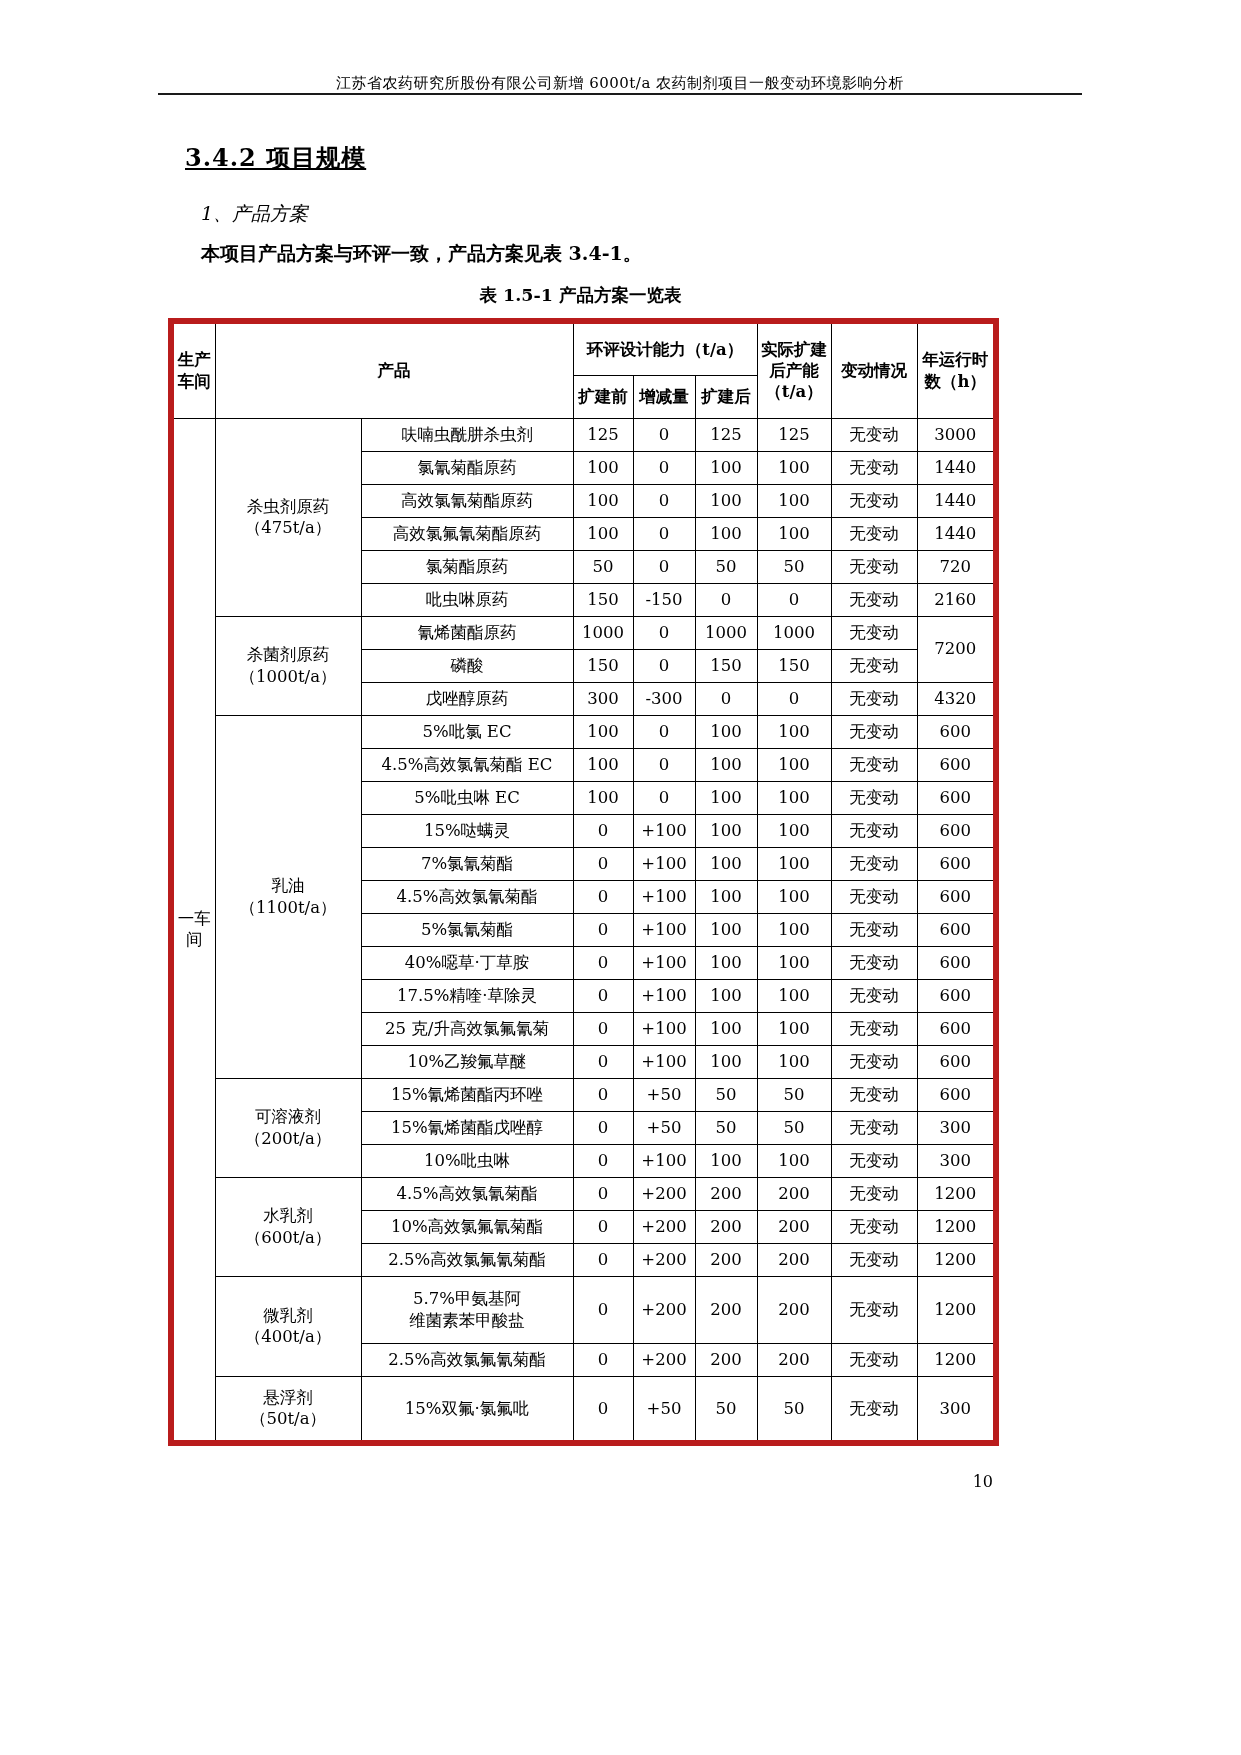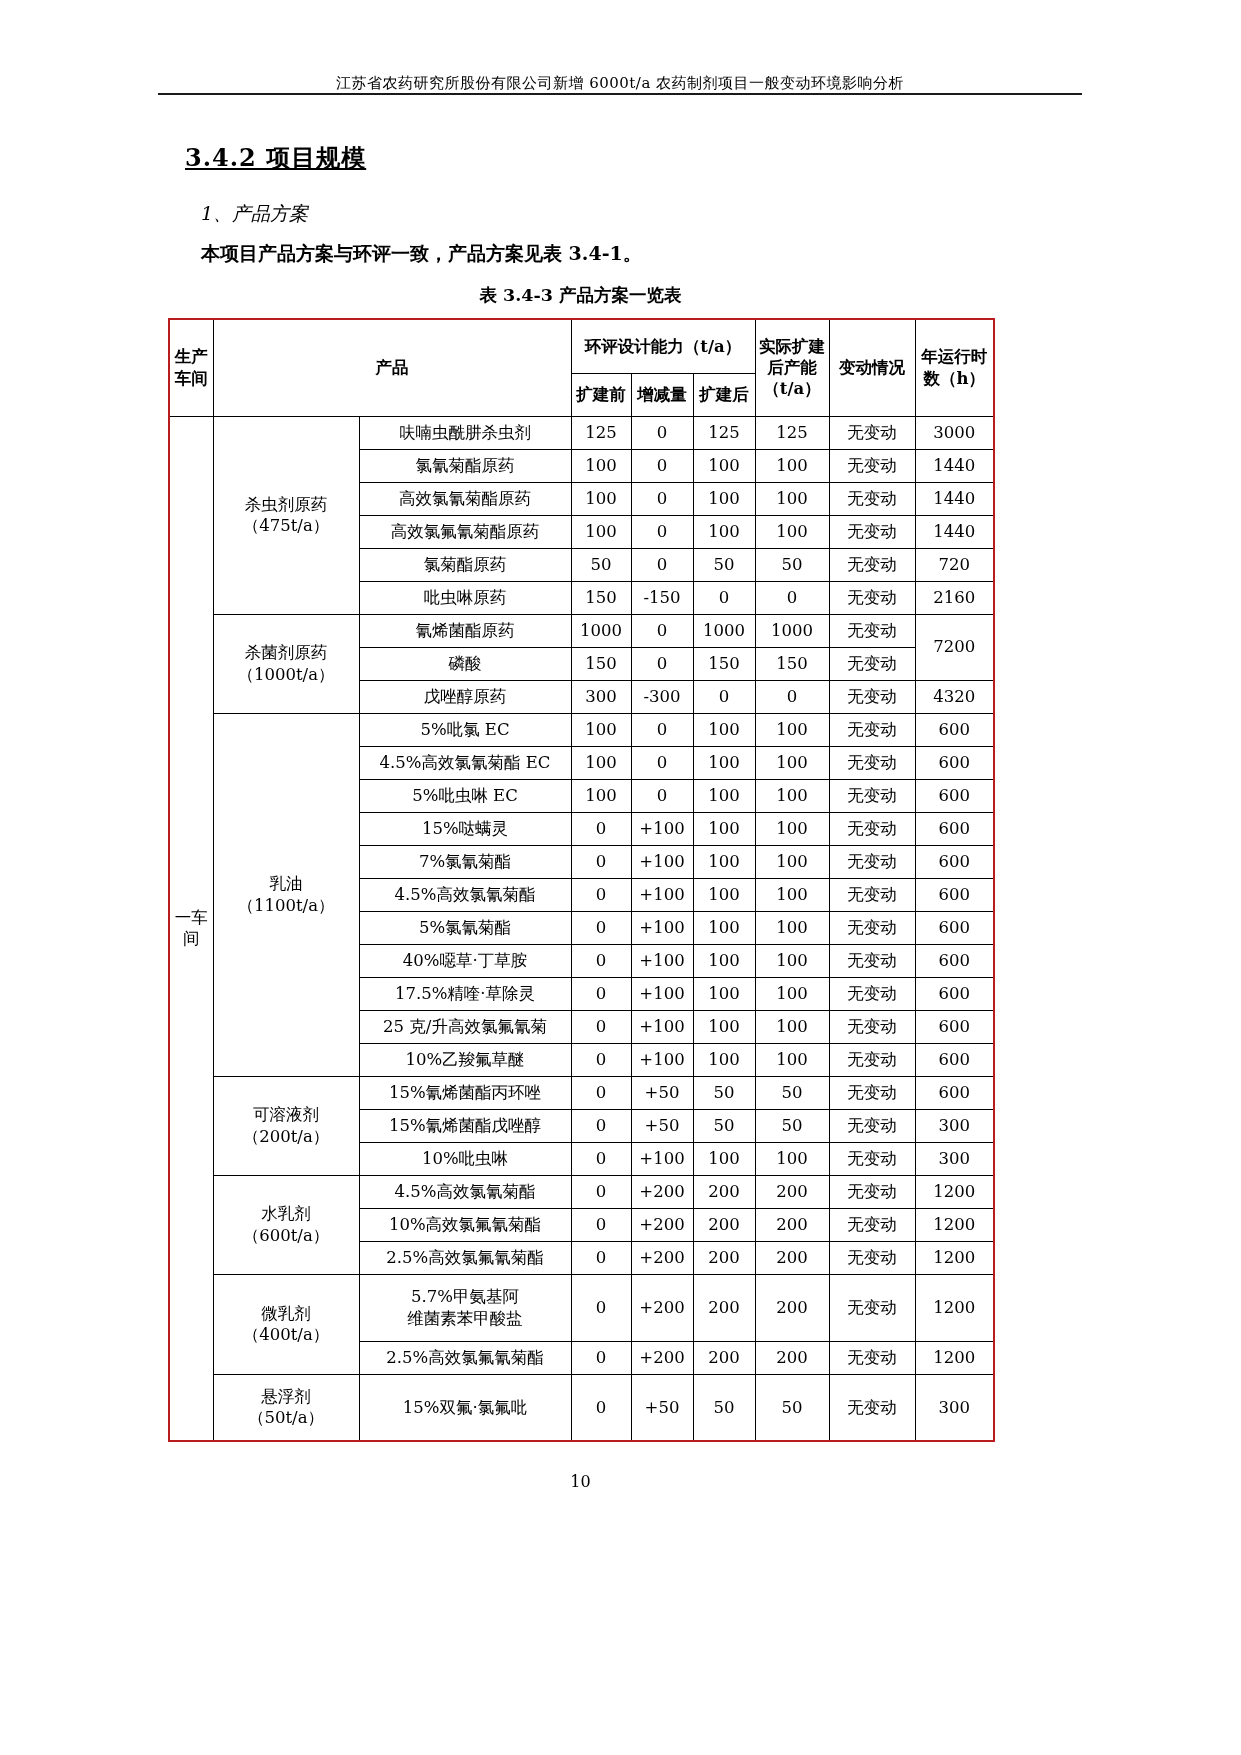--- a/index.html
+++ b/index.html
@@ -29,52 +29,52 @@
     font-size: 19px;
     font-weight: bold;
   }
   .table-caption {
     position: absolute; top: 283px; left: 168px; width: 825px;
     text-align: center; font-size: 17.5px; font-weight: bold;
   }
   table.product-table {
     position: absolute; top: 318px; left: 168px; width: 825px;
     border-collapse: collapse; table-layout: fixed;
-    border: 2px solid #b91c1c;
+    border: 6px solid #b91c1c;
   }
   .product-table th, .product-table td {
     border: 1px solid #000;
     text-align: center; vertical-align: middle;
     font-size: 16.5px; line-height: 1.3;
     padding: 2px 3px;
     white-space: pre-line;
     overflow: hidden;
   }
   .product-table thead tr.h1 th { height: 54px; }
   .product-table thead tr.h2 th { height: 43px; }
   .product-table th { font-weight: bold; }
   .product-table tbody td { height: 33px; }
   .product-table tbody tr.tall td { height: 67px; }
   .page-number {
     position: absolute; top: 1472px; left: 168px; width: 825px;
-    text-align: center; font-size: 16px;
+    text-align: right; font-size: 16px;
   }
 </style>
 </head>
 <body>
 
 <div class="doc-header">江苏省农药研究所股份有限公司新增 6000t/a 农药制剂项目一般变动环境影响分析</div>
 
 <div class="section-heading">3.4.2  项目规模</div>
 
 <div class="sub-item">1、产品方案</div>
 
 <div class="paragraph">本项目产品方案与环评一致，产品方案见表 3.4-1。</div>
 
-<div class="table-caption">表 3.4-3  产品方案一览表</div>
+<div class="table-caption">表 1.5-1  产品方案一览表</div>
 
 <table class="product-table">
   <colgroup>
     <col style="width:44px">
       <col style="width:146px">
       <col style="width:212px">
     <col style="width:60px">
       <col style="width:62px">
       <col style="width:62px">
     <col style="width:74px">

